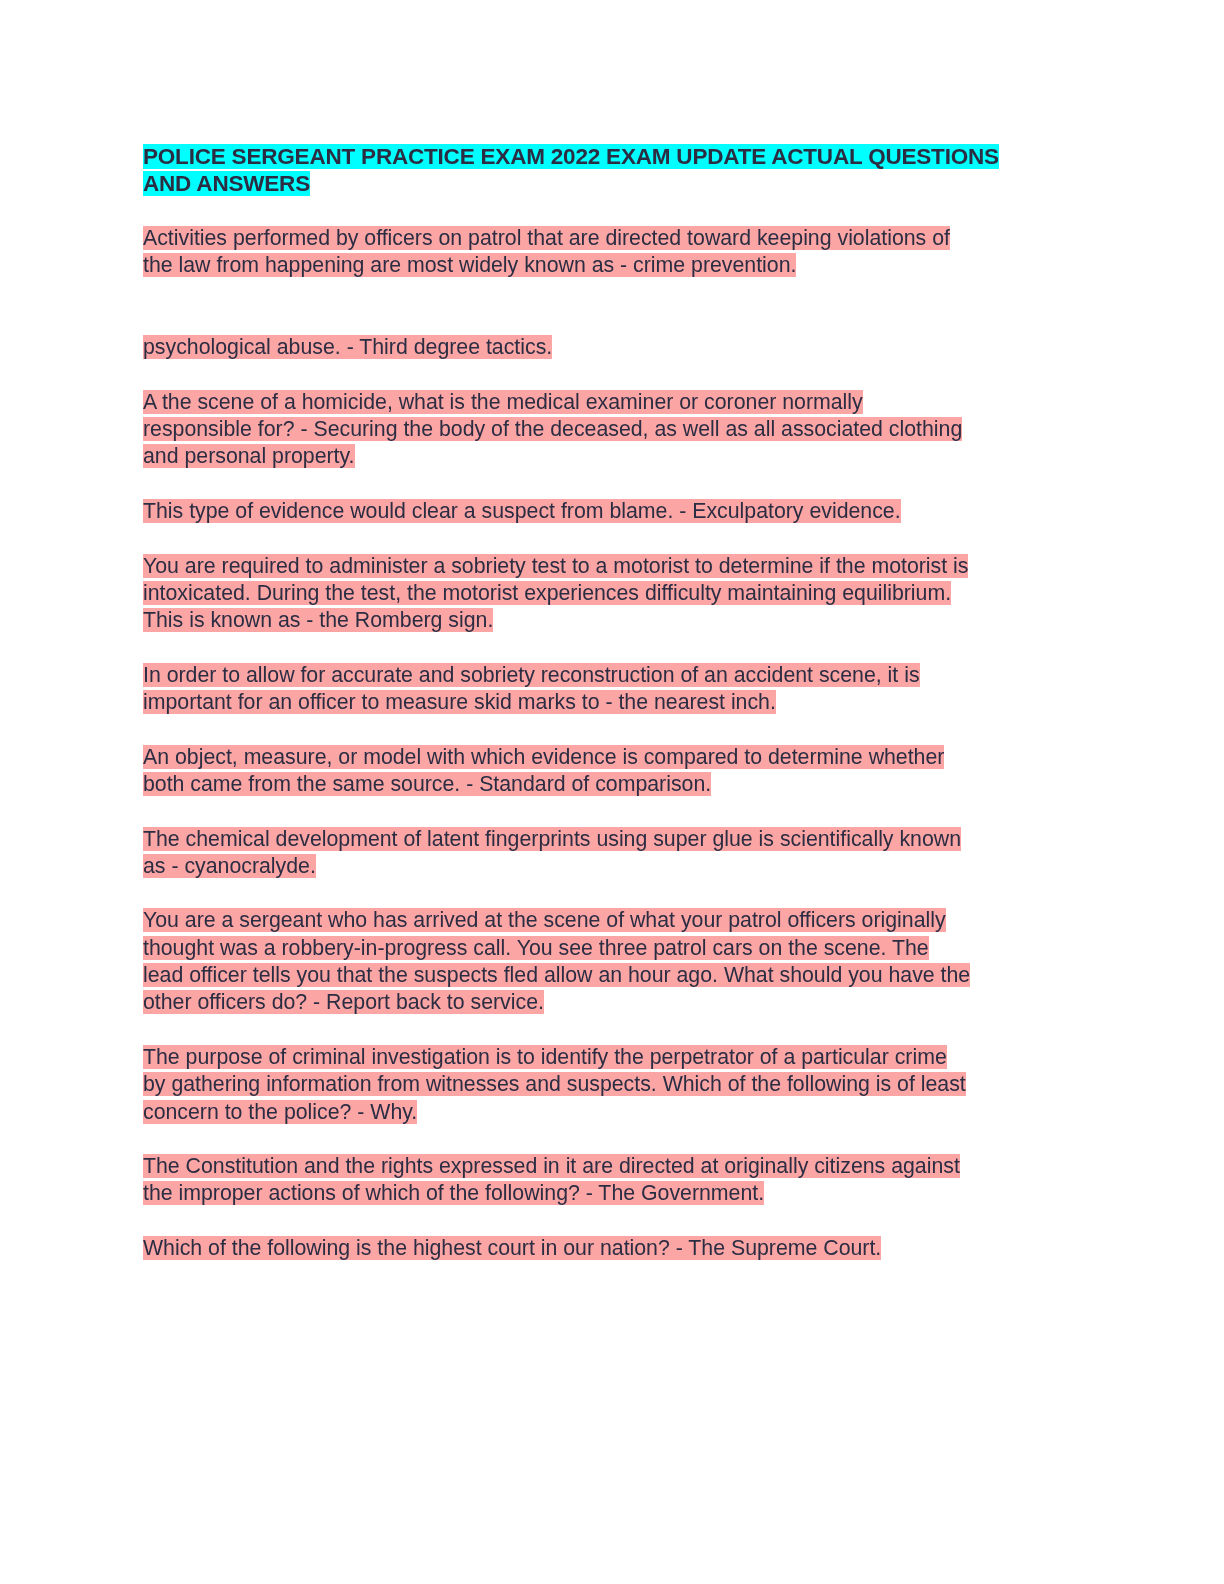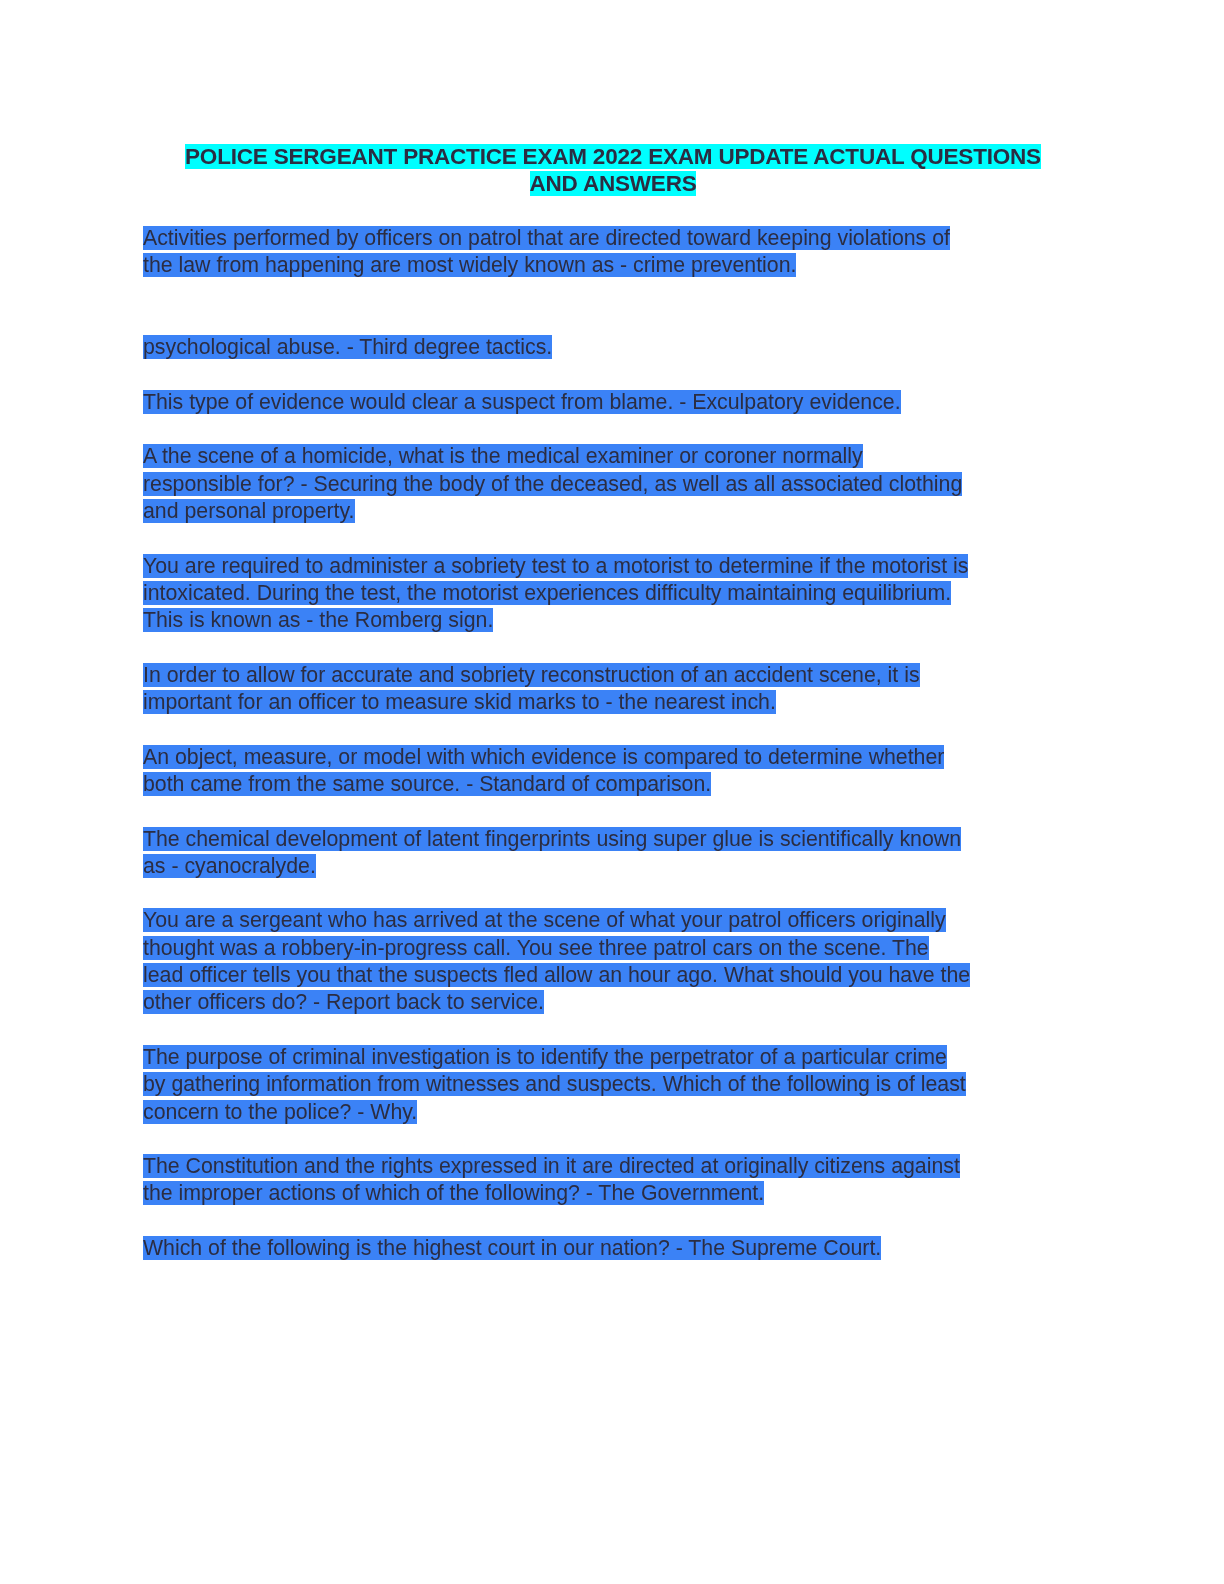--- a/index.html
+++ b/index.html
@@ -1,36 +1,36 @@
 <!DOCTYPE html>
 <html><head>
   <meta charset="utf-8">
   <style>
     html, body { margin: 0; padding: 0; background: #ffffff; }
     body { width: 1224px; height: 1584px; position: relative; overflow: hidden; }
     .page { position: absolute; left: 143px; top: 143px; width: 940px; }
     .title {
-      text-align: center;
+      text-align: left;
       font-family: "Liberation Sans", sans-serif;
       font-weight: bold;
       font-size: 22.5px;
       line-height: 27px;
       color: #2b2d42;
       margin: 0 0 28px 0;
       letter-spacing: -0.2px;
     }
     .title .line { background: #00ffff; display: inline; }
     .para {
       font-family: "Liberation Sans", sans-serif;
       font-size: 21.3px;
       line-height: 27.3px;
       color: #2b2d42;
       margin: 0 0 27.3px 0;
     }
-    .para .line { display: inline; background: #3b82f6; text-align: center; }
+    .para .line { display: inline; background: #fca5a5; text-align: center; }
   </style>
 </head>
 <body>
 
 <div class="page">
   <div class="title">
     <span class="line">POLICE SERGEANT PRACTICE EXAM 2022 EXAM UPDATE ACTUAL QUESTIONS</span><br>
     <span class="line">AND ANSWERS</span>
   </div>
 
@@ -38,27 +38,27 @@
     <span class="line">Activities performed by officers on patrol that are directed toward keeping violations of</span><br>
     <span class="line">the law from happening are most widely known as - crime prevention.</span>
   </div>
 
   <div class="para">
     <br>
     <span class="line">psychological abuse. - Third degree tactics.</span>
   </div>
 
   <div class="para">
-    <span class="line">This type of evidence would clear a suspect from blame. - Exculpatory evidence.</span>
+    <span class="line">A the scene of a homicide, what is the medical examiner or coroner normally</span><br>
+    <span class="line">responsible for? - Securing the body of the deceased, as well as all associated clothing</span><br>
+    <span class="line">and personal property.</span>
   </div>
 
   <div class="para">
-    <span class="line">A the scene of a homicide, what is the medical examiner or coroner normally</span><br>
-    <span class="line">responsible for? - Securing the body of the deceased, as well as all associated clothing</span><br>
-    <span class="line">and personal property.</span>
+    <span class="line">This type of evidence would clear a suspect from blame. - Exculpatory evidence.</span>
   </div>
 
   <div class="para">
     <span class="line">You are required to administer a sobriety test to a motorist to determine if the motorist is</span><br>
     <span class="line">intoxicated. During the test, the motorist experiences difficulty maintaining equilibrium.</span><br>
     <span class="line">This is known as - the Romberg sign.</span>
   </div>
 
   <div class="para">
     <span class="line">In order to allow for accurate and sobriety reconstruction of an accident scene, it is</span><br>

